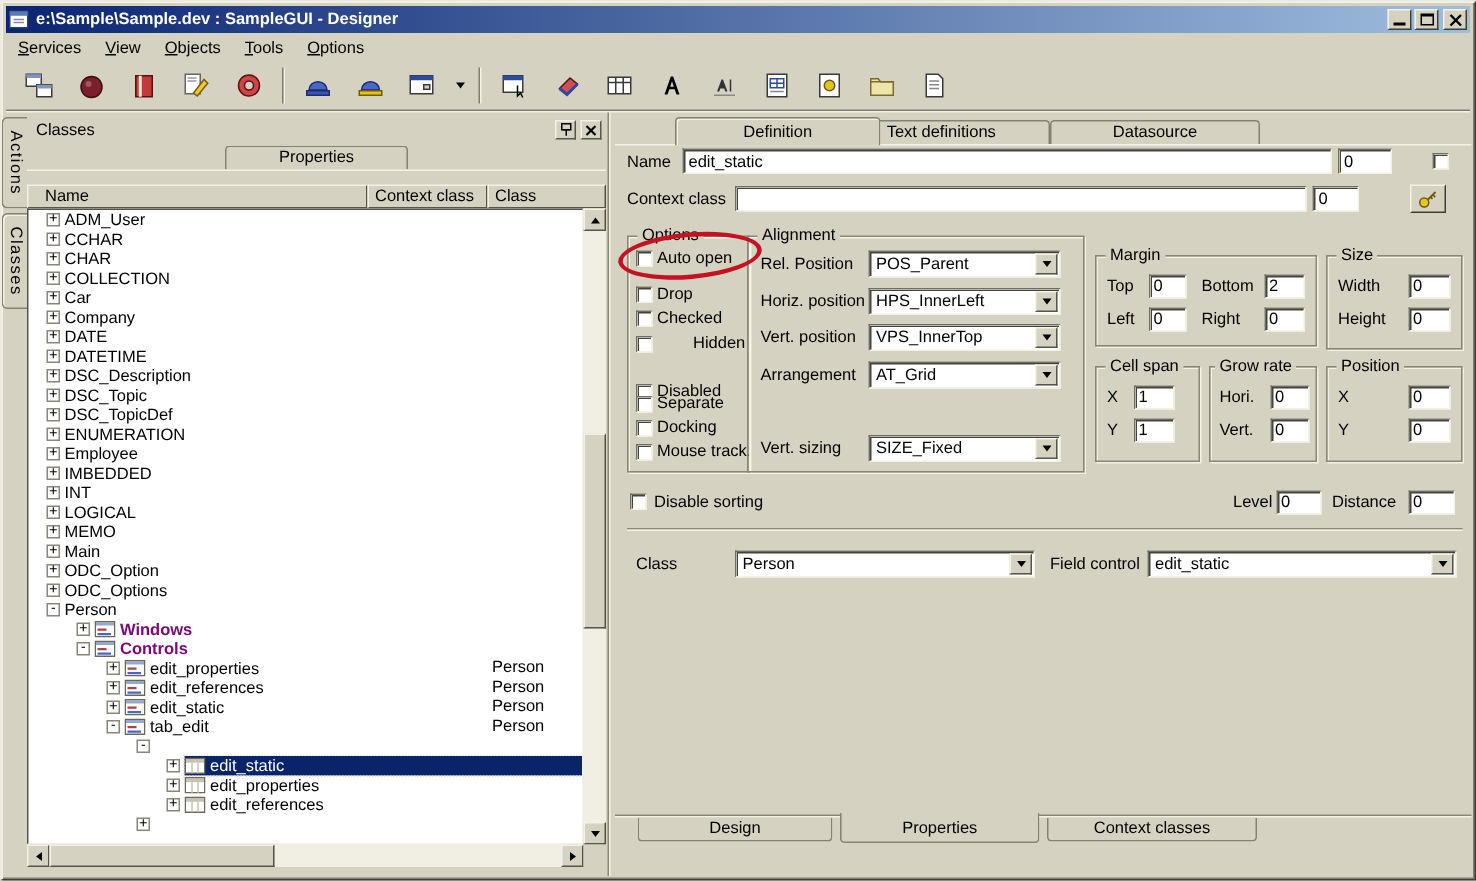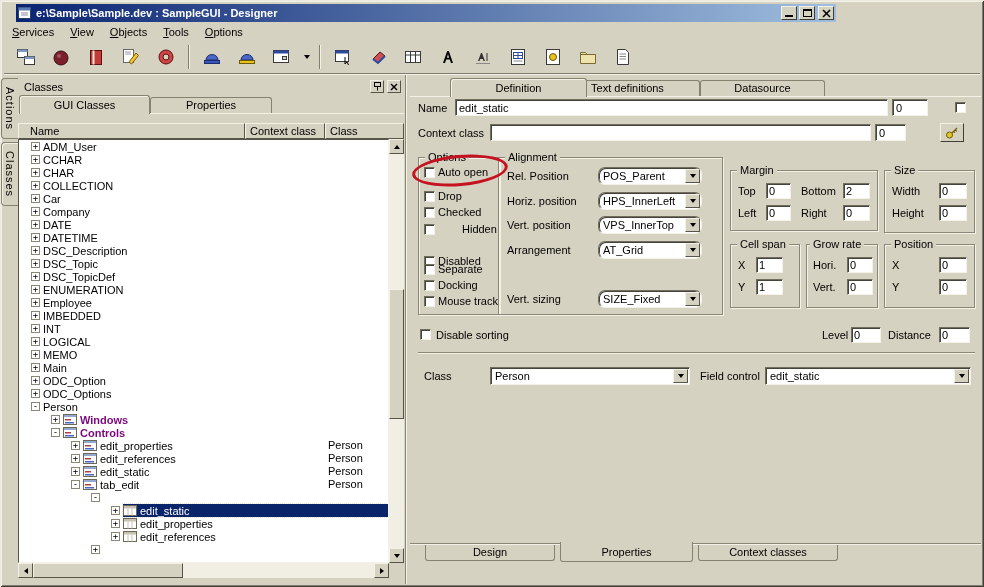--- a/index.html
+++ b/index.html
@@ -1,21 +1,21 @@
 <!DOCTYPE html>
 <html><head>
 <meta charset="utf-8">
 <style>
   *{margin:0;padding:0;box-sizing:border-box;}
   body{width:984px;height:587px;font-family:"Liberation Sans","DejaVu Sans",sans-serif;font-size:11px;color:#000;background:#808080;}
   #window{position:relative;width:984px;height:587px;background:#d6d2c2;overflow:hidden;
     box-shadow:inset 1px 1px 0 #eceadf, inset -1px -1px 0 #3f3e37, inset 2px 2px 0 #f4f1e6, inset -2px -2px 0 #807d70;}
   
-  .titlebar{position:absolute;left:4px;top:4px;width:820px;height:18px;display:flex;align-items:center;padding:8px 2px;
-    background:linear-gradient(90deg,#0a2472,#9fbede);margin-left:12px;}
+  .titlebar{position:absolute;left:4px;top:4px;width:976px;height:18px;display:flex;align-items:center;padding:8px 2px;
+    background:linear-gradient(90deg,#0a2472,#9fbede);}
   .title-text{color:#fff;font-weight:bold;margin-left:4px;flex:1;white-space:nowrap;}
   .tbtn{width:16px;height:14px;background:#d6d2c2;border:1px solid;border-color:#f4f1e6 #3f3e37 #3f3e37 #f4f1e6;
     display:inline-flex;align-items:center;justify-content:center;margin-left:2px;padding:0;}
   .glyph-min{width:8px;height:2px;background:#000;margin-top:6px;}
   .glyph-max{width:9px;height:8px;border:1px solid #000;border-top-width:2px;}
   
   .menubar{position:absolute;left:4px;top:22px;width:976px;height:19px;display:flex;align-items:center;}
   .menu-item{padding:2px 8px;cursor:default;}
   .toolbar{position:absolute;left:4px;top:41px;width:976px;height:32px;display:flex;align-items:center;padding-left:6px;}
   .tb-btn{width:32px;height:28px;background:transparent;border:1px solid transparent;display:inline-flex;align-items:center;justify-content:center;margin-right:3px;padding:0;}
@@ -86,21 +86,21 @@
     display:flex;align-items:center;justify-content:center;padding:0;}
   .groupbox{position:absolute;border:1px solid #8a8778;box-shadow:1px 1px 0 #f4f1e6, inset 1px 1px 0 #f4f1e6;}
   .group-label{position:absolute;top:-7px;left:6px;background:#d6d2c2;padding:0 3px;line-height:13px;white-space:nowrap;}
   .g-label{position:absolute;line-height:16px;white-space:nowrap;}
   .cb-row{position:absolute;left:5px;display:flex;align-items:center;height:14px;white-space:nowrap;}
   .cb-text{margin-left:3px;white-space:nowrap;}
   .aln-row{position:absolute;left:0;height:18px;width:100%;}
   .aln-label{position:absolute;left:8px;line-height:18px;white-space:nowrap;}
   .combo{position:absolute;display:flex;height:18px;background:#fff;border:1px solid;
     border-color:#716e60 #f4f1e6 #f4f1e6 #716e60;box-shadow:inset 1px 1px 0 #45443c;}
-  .aln-row .combo{left:99px;width:104px;border-radius:7px;}
+  .aln-row .combo{left:80px;width:128px;}
   .combo-text{flex:1;padding:2px 0 0 4px;white-space:nowrap;overflow:hidden;}
   .combo-btn{width:15px;background:#d6d2c2;border:1px solid;border-color:#f4f1e6 #57544a #57544a #f4f1e6;
     display:flex;align-items:center;justify-content:center;margin:1px;flex:none;}
   .etched-h{position:absolute;height:2px;border-top:1px solid #8a8778;border-bottom:1px solid #f4f1e6;}
   .bottom-tabs{position:absolute;left:0;top:470px;width:100%;height:20px;}
   .tab-bottom{position:absolute;top:0;height:16px;line-height:15px;text-align:center;background:#d6d2c2;
     border:1px solid #85826f;border-top:none;border-radius:0 0 3px 3px;cursor:default;}
   .tab-bottom.sel{top:-3px;height:20px;line-height:20px;z-index:2;}
   .annotation{position:absolute;left:2px;top:80px;width:96px;height:31px;border:3px solid #c41220;border-radius:50%;
     transform:rotate(-5deg);pointer-events:none;z-index:5;}
@@ -279,21 +279,20 @@
           </svg>
         </button>
       <button class="ph-btn">
           <svg width="8" height="8">
             <line x1="1" y1="1" x2="7" y2="7" stroke="#000" stroke-width="1.4"></line>
             <line x1="7" y1="1" x2="1" y2="7" stroke="#000" stroke-width="1.4"></line>
           </svg>
         </button>
     </div>
     <div class="panel-tabs">
-        <div class="ptab sel" style="left: 1px; width: 131px;">GUI Classes</div>
         <div class="ptab" style="left: 132px; width: 122px;">Properties</div>
       </div>
     <div class="grid-header">
         <div class="gcol first" style="width: 227px;">Name</div>
         <div class="gcol" style="width: 80px;">Context class</div>
         <div class="gcol last">Class</div>
       </div>
     <div class="tree">
         <div class="trow" style="top: 0px; padding-left: 12px;">
           <span class="expander">+</span>
@@ -560,21 +559,21 @@
     </div>
     <div class="sb-corner"></div>
   </div>
 
   <div class="splitter"></div>
 
   <div class="right-panel">
     <div class="def-tabs">
         <div class="tab-top sel" style="left: 8px; width: 137px; margin-left: 32px;">Definition</div>
         <div class="tab-top" style="left: 145px; width: 145px;">Text definitions</div>
-        <div class="tab-top" style="left: 290px; width: 125px;">Datasource</div>
+        <div class="tab-top" style="left: 290px; width: 140px;">Datasource</div>
       </div>
 
     <span class="flabel" style="left:8px;top:24px">Name</span>
     <input class="tinput" style="left: 45px; top: 24px; width: 433px;" value="edit_static">
     <input class="tinput" style="left: 482px; top: 24px; width: 36px;" value="0">
     <span class="checkbox" style="position:absolute;left:545px;top:27px"></span>
 
     <span class="flabel" style="left:8px;top:49px">Context class</span>
     <input class="tinput" style="left: 80px; top: 49px; width: 381px;" value="">
     <input class="tinput" style="left: 465px; top: 49px; width: 31px;" value="0">

